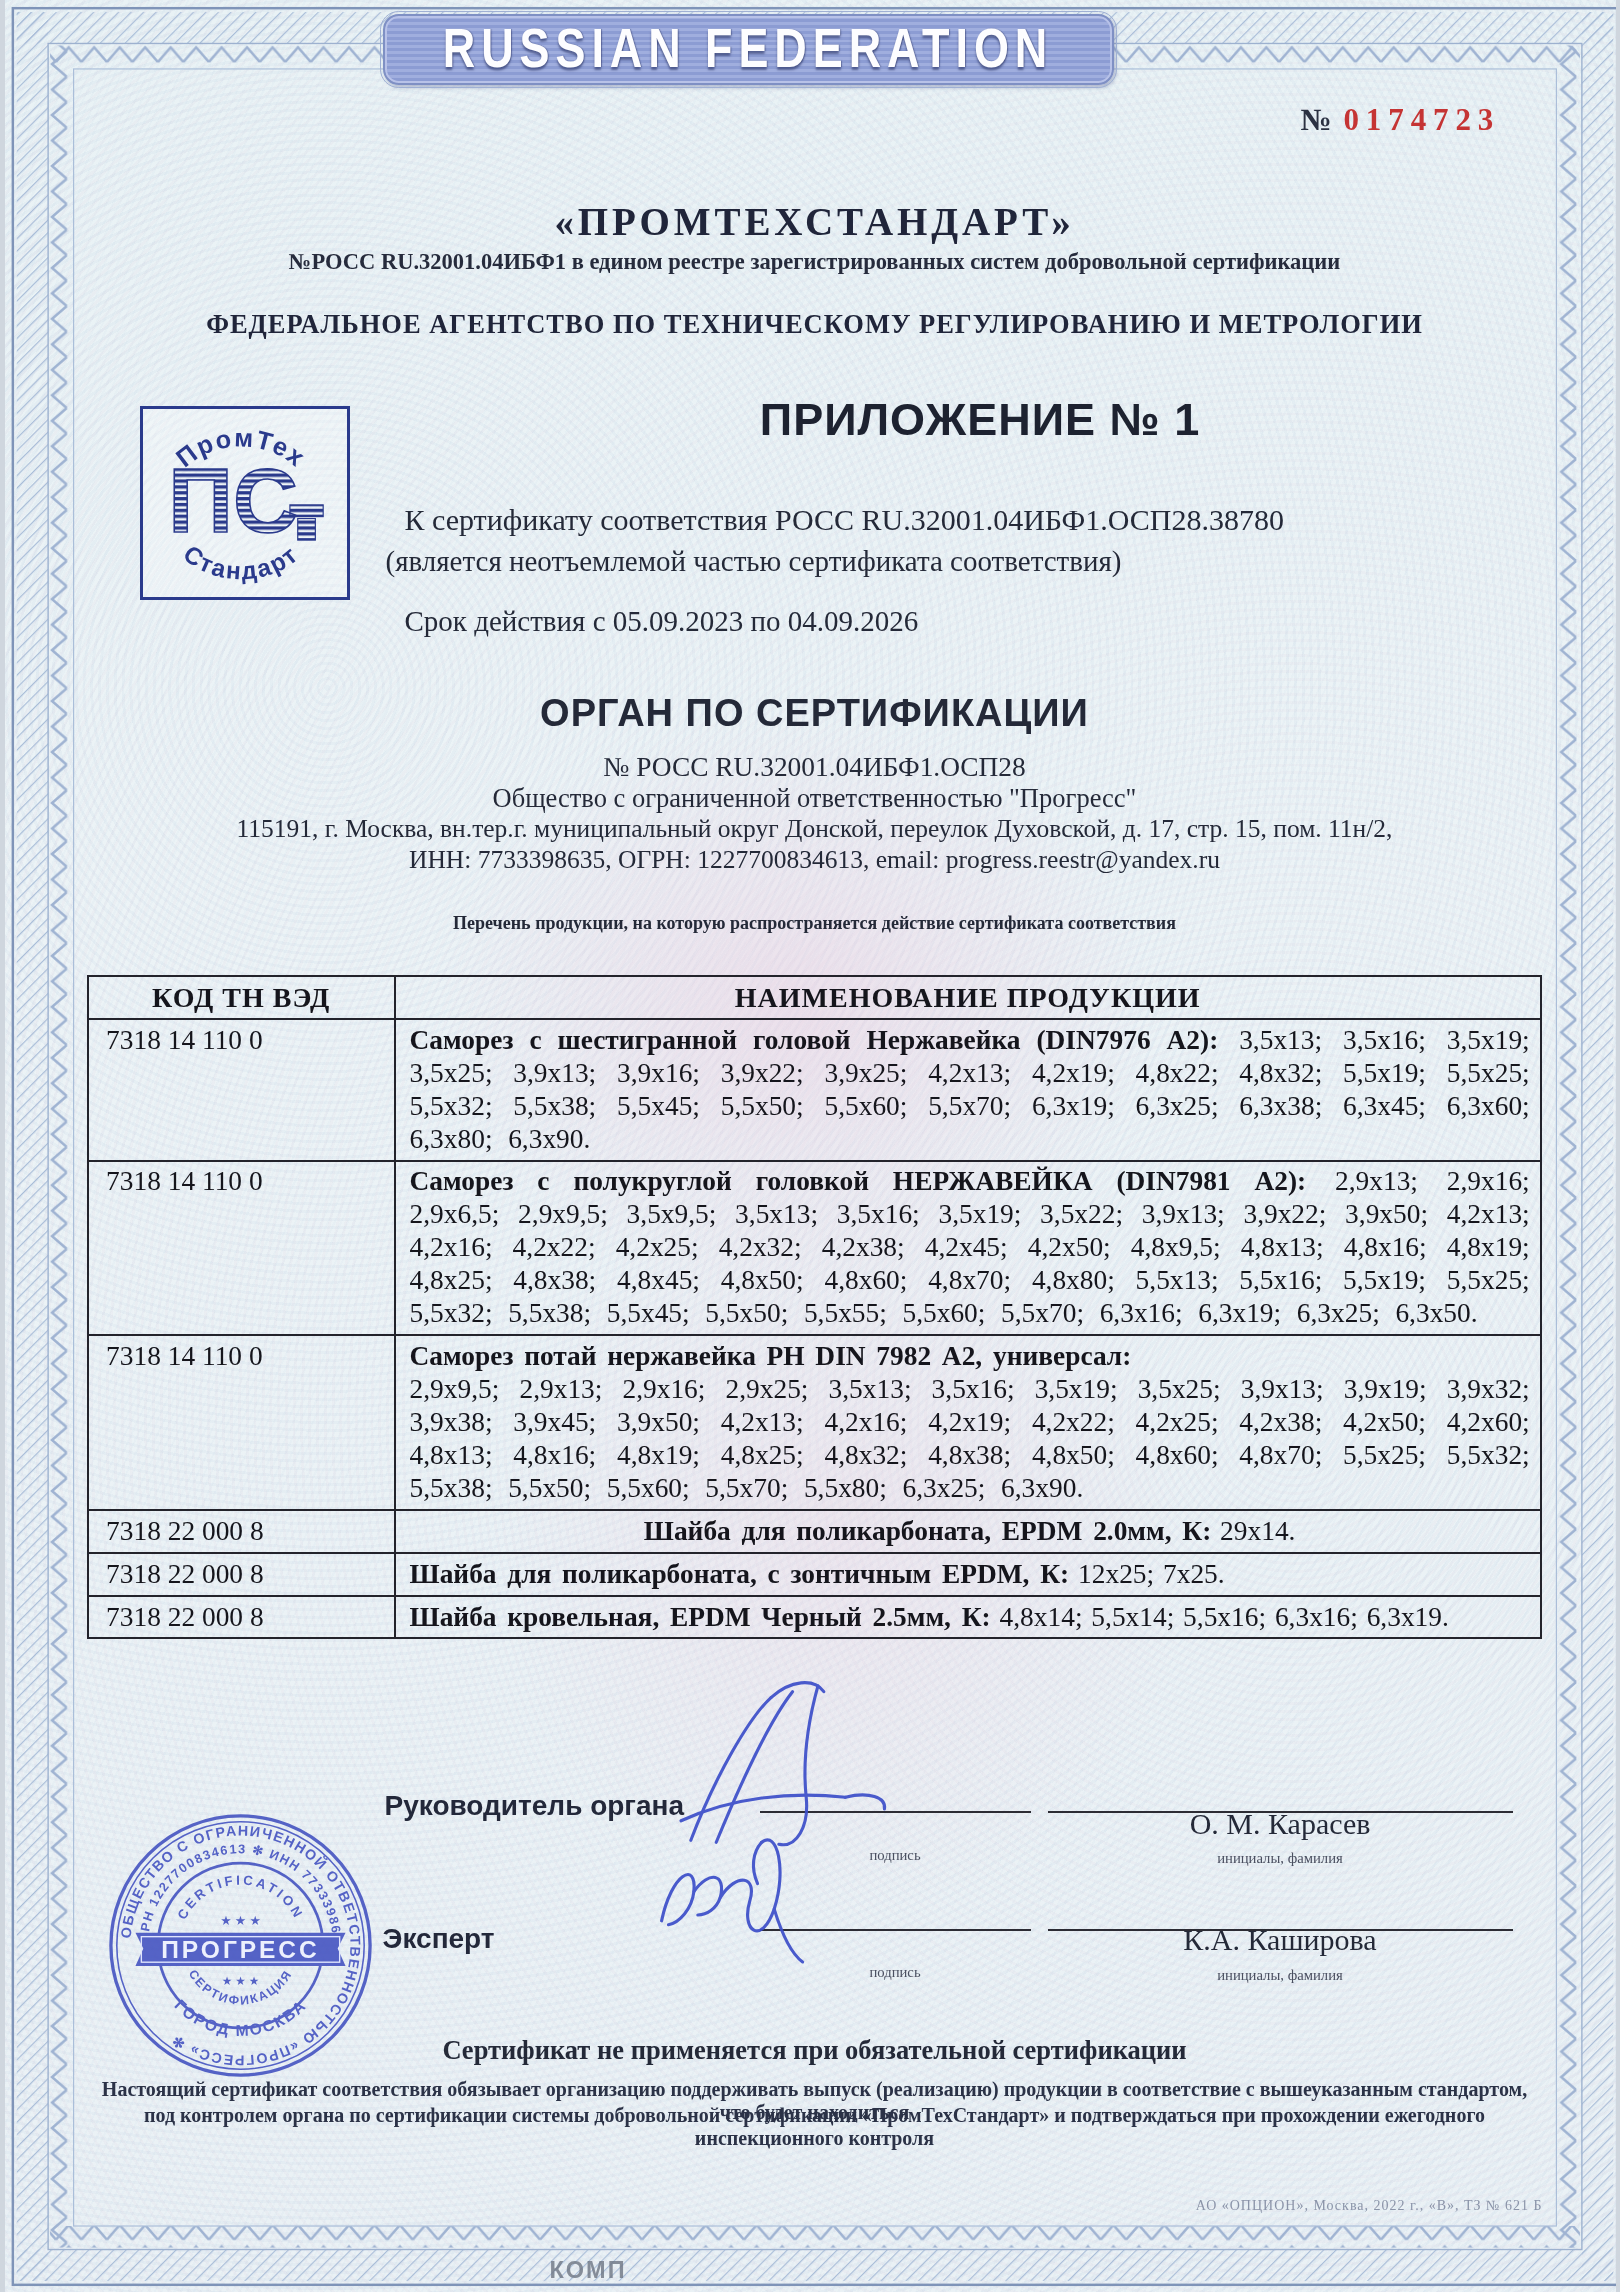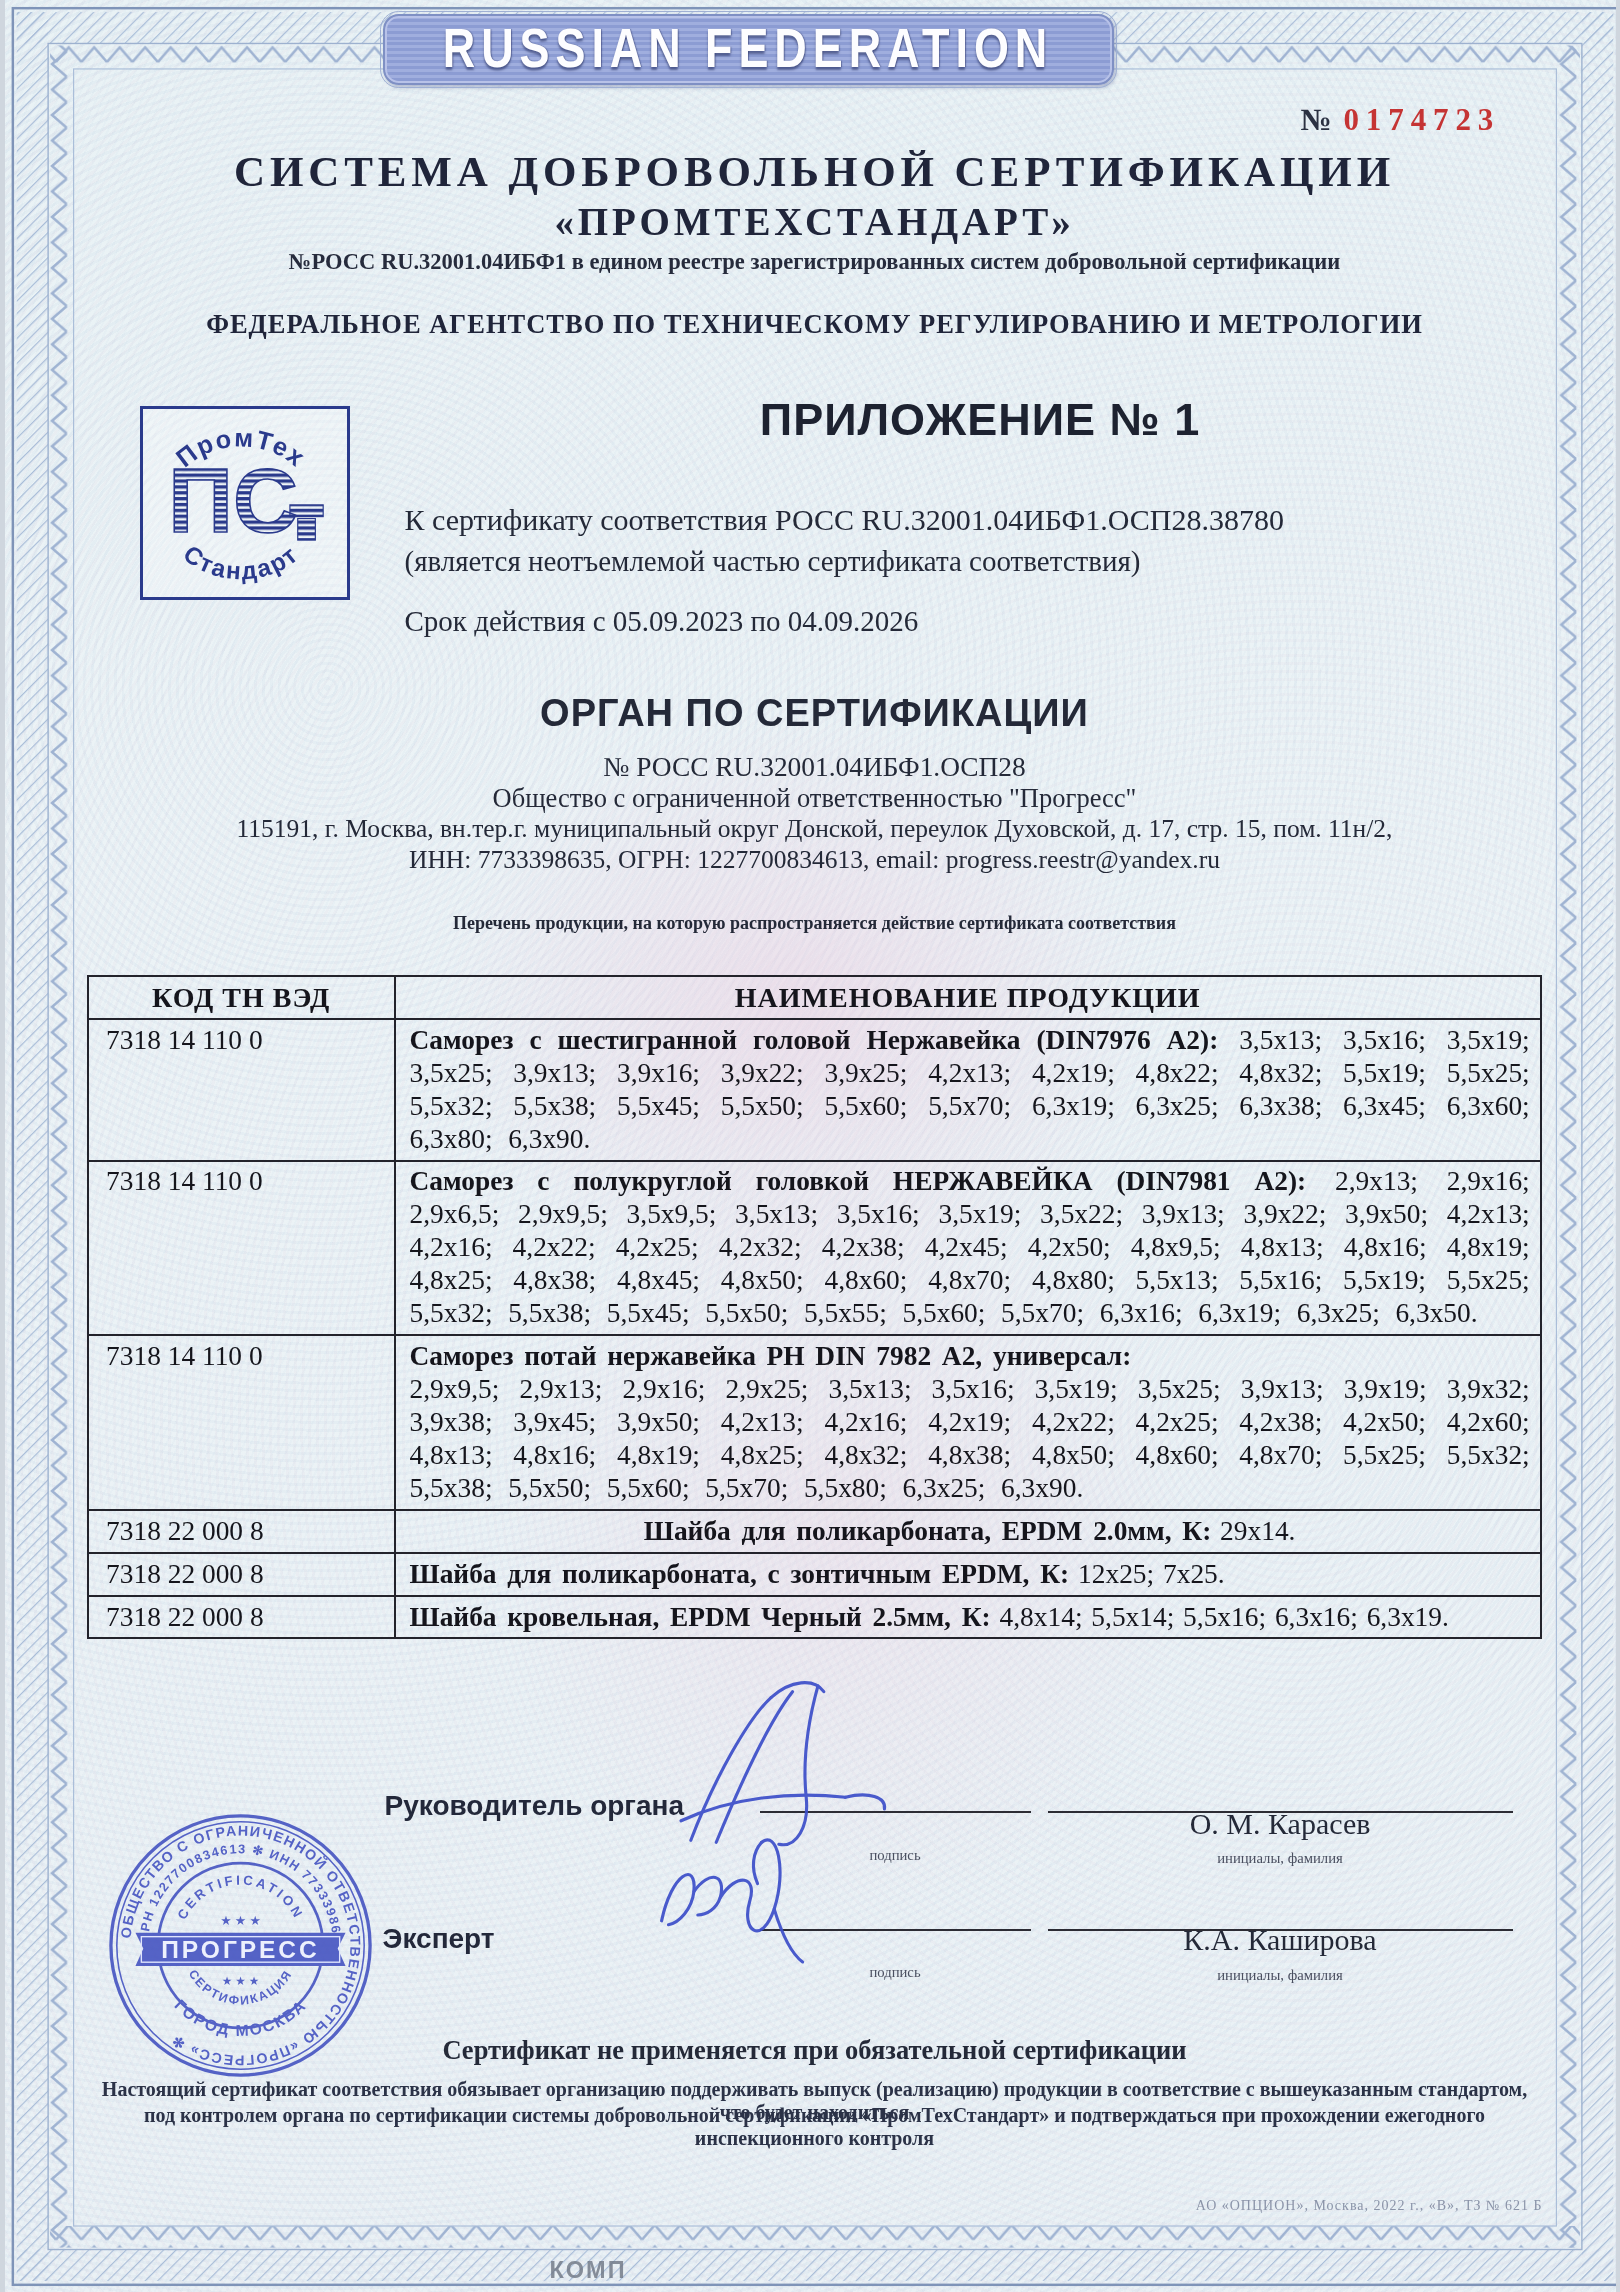--- a/index.html
+++ b/index.html
@@ -36,21 +36,21 @@
   .title2{top:199px;font-size:39px;font-weight:bold;letter-spacing:3.9px;color:#20253a;}
   .sub1{top:249px;font-size:22.5px;font-weight:bold;color:#262b3c;}
   .sub2{top:277px;font-size:26.5px;font-weight:bold;letter-spacing:1px;color:#20253a;margin-top:32px;}
 
   
   .logo-box{left:135px;top:406px;width:204px;height:188px;border:3.9px solid #2a3a8c;background:rgba(255,255,255,.25);}
 
   .appendix-h{left:412px;top:394px;width:1127px;text-align:center;font-size:45px;font-weight:800;
     font-family:"Liberation Sans",sans-serif;letter-spacing:1px;color:#1d2230;}
   .appline1{left:400px;top:503px;font-size:30px;}
-  .appline2{left:400px;top:545px;font-size:29px;}
+  .appline2{left:381px;top:545px;font-size:29px;}
   .validity{left:400px;top:605px;font-size:29px;}
 
   .organ-h{top:692px;font-size:38px;font-weight:bold;font-family:Liberation Sans, sans-serif;letter-spacing:1px;}
   .organ1{top:752px;font-size:27.4px;}
   .organ2{top:783px;font-size:26.5px;}
   .organ3{top:814px;font-size:25.5px;}
   .organ4{top:845px;font-size:25.5px;}
   .products-h{top:913px;font-size:18px;font-weight:bold;}
 
   
@@ -117,21 +117,20 @@
   </svg>
 
   <div class="abs banner">
     <span>RUSSIAN FEDERATION</span>
   </div>
 
   <div class="abs numline">
     <span class="no">№</span><span class="digits">0174723</span>
   </div>
 
-  <div class="cx title1">СИСТЕМА ДОБРОВОЛЬНОЙ СЕРТИФИКАЦИИ</div>
   <div class="cx title2">«ПРОМТЕХСТАНДАРТ»</div>
   <div class="cx sub1">№РОСС RU.32001.04ИБФ1 в едином реестре зарегистрированных систем добровольной сертификации</div>
   <div class="cx sub2">ФЕДЕРАЛЬНОЕ АГЕНТСТВО ПО ТЕХНИЧЕСКОМУ РЕГУЛИРОВАНИЮ И МЕТРОЛОГИИ</div>
 
   <div class="abs logo-box">
     <svg width="196" height="180" viewBox="0 0 200 184">
       <defs>
         <pattern id="lstripe" width="6" height="6" patternUnits="userSpaceOnUse">
           <rect y="0" width="6" height="3.4" fill="#2a3a8c"></rect>
         </pattern>

